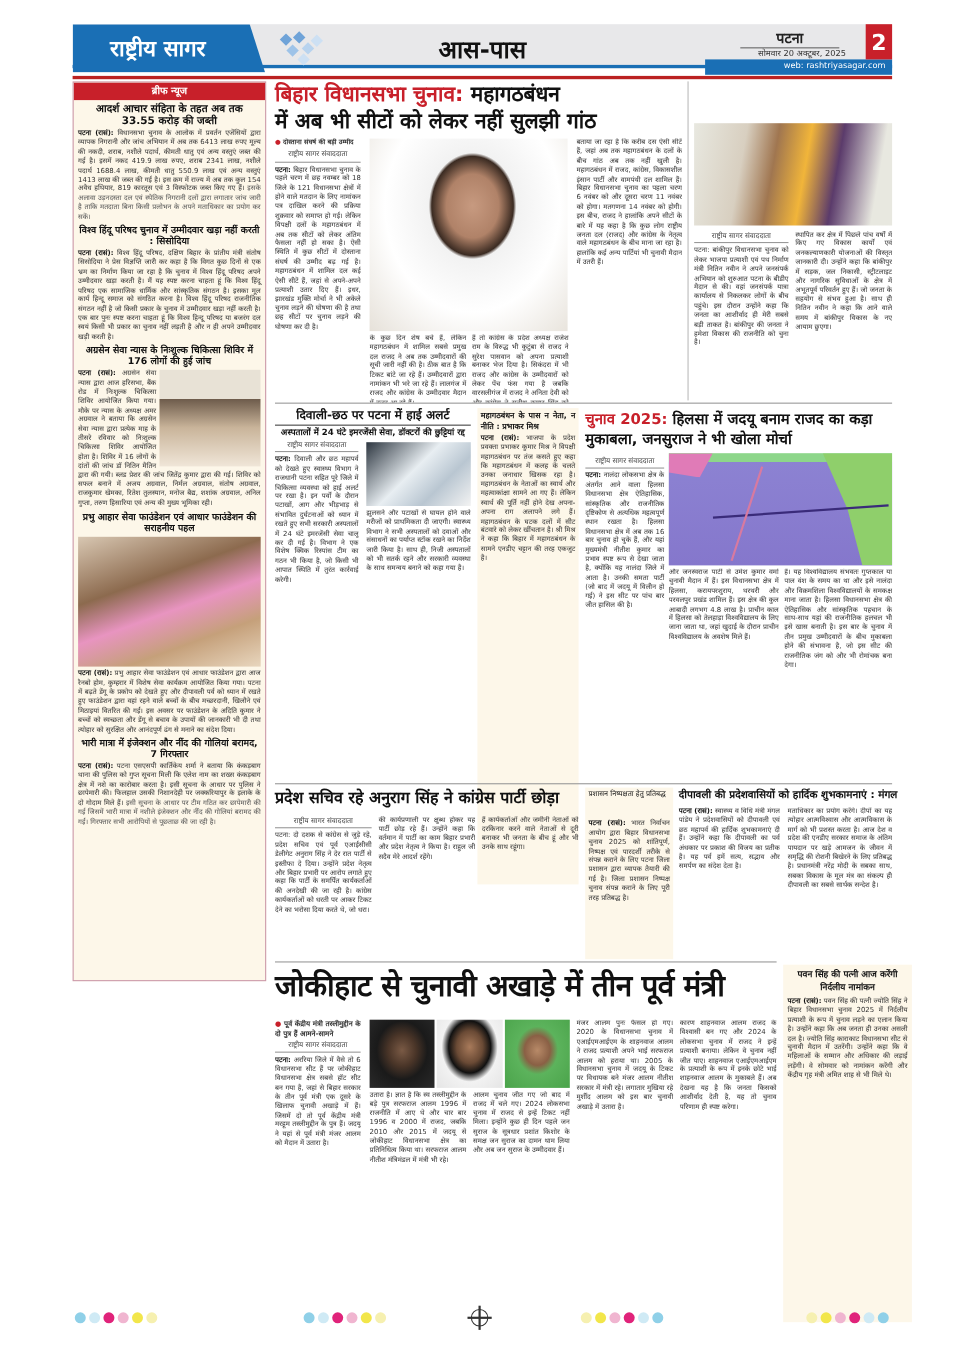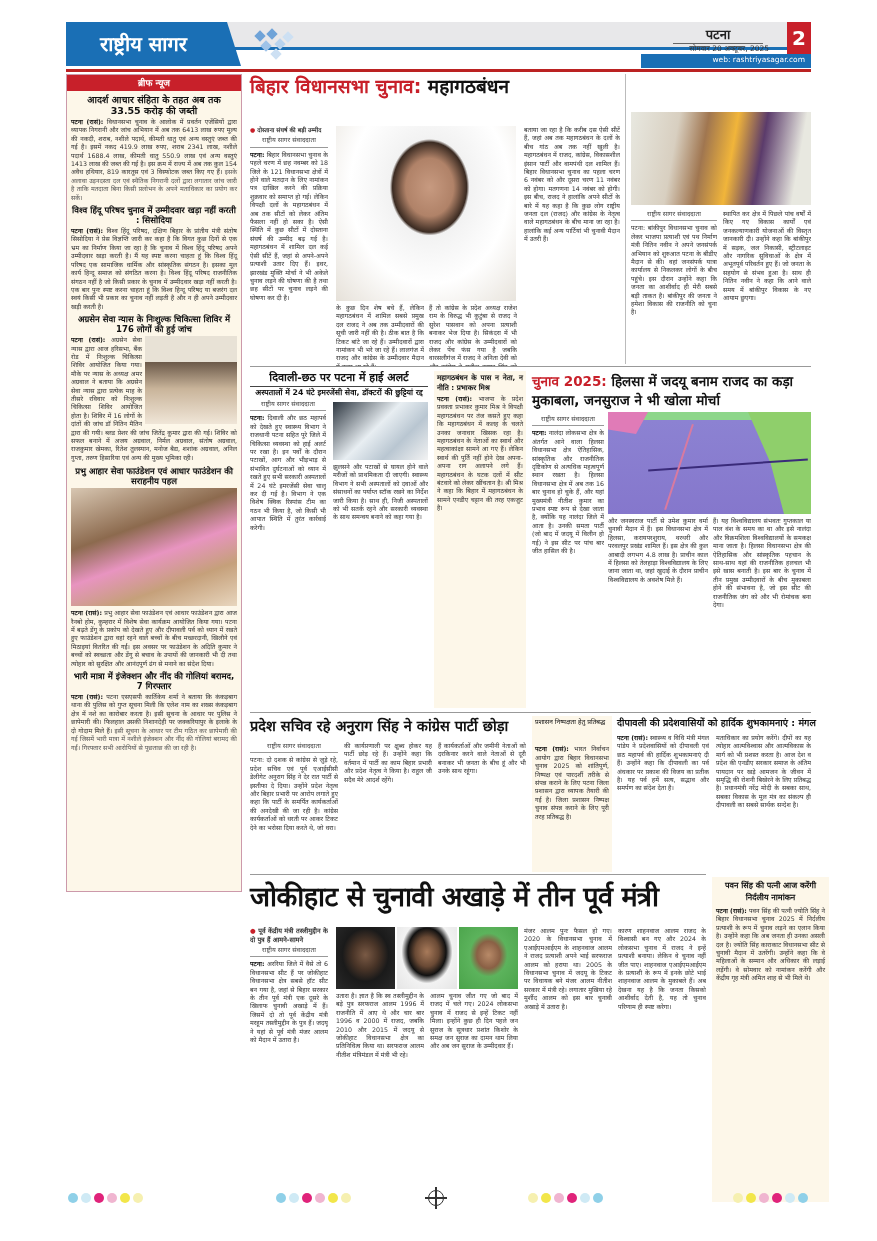--- a/index.html
+++ b/index.html
@@ -1,20 +1,20 @@
 <!DOCTYPE html>
 <html><head>
 <meta charset="utf-8">
 <style>
 *{box-sizing:border-box;margin:0;padding:0}
 html,body{width:877px;height:1241px;background:#fff;overflow:hidden}
 body{font-family:"DejaVu Sans",sans-serif;color:#222;position:relative}
 .page{position:absolute;left:66px;top:22px;width:745px;height:1180px}
 
-.mast{position:absolute;left:0;top:0;width:745px;height:28px;background:#e8e8ea;border-bottom:3px solid #1a6fb5}
+.mast{position:absolute;left:0;top:0;width:745px;height:40px;background:#e8e8ea;border-bottom:3px solid #1a6fb5}
 .mast .brand{position:absolute;left:0;top:0;width:175px;height:44px;background:#1a6fb5;clip-path:polygon(0 0,92% 0,100% 100%,0 100%)}
 .mast .brand span{position:absolute;left:34px;top:8px;color:#fff;font-size:20px;font-weight:bold;font-family:"DejaVu Serif",serif}
 .mast .dots{position:absolute;left:188px;top:8px;width:60px;height:28px}
 .mast .dots i{position:absolute;width:8px;height:8px;background:#6fa3d8;transform:rotate(45deg)}
 .mast .sec{position:absolute;left:0;right:0;top:7px;text-align:center;font-size:22px;font-weight:bold;color:#111}
 .mast .city{position:absolute;right:48px;top:3px;width:90px;text-align:center;font-size:13px;font-weight:bold;border-bottom:1px solid #666}
 .mast .date{position:absolute;right:42px;top:21px;font-size:7.5px;color:#333}
 .mast .web{position:absolute;right:0;top:32px;height:14px;padding:1px 6px;background:#1a6fb5;color:#fff;font-size:7.5px;width:170px;text-align:right}
 .mast .pnum{position:absolute;right:0;top:0;width:24px;height:32px;background:#c8202a;color:#fff;font-size:20px;font-weight:bold;text-align:center;line-height:32px}
 .redbar{position:absolute;left:0;top:47px;width:745px;height:3px;background:#b22}
@@ -48,20 +48,21 @@
         <span>राष्ट्रीय सागर</span>
       </div>
     <div class="dots">
       <i style="left:2px;top:2px"></i>
         <i style="left:14px;top:0"></i>
         <i style="left:8px;top:12px;background:#9ec3e8"></i>
         <i style="left:22px;top:10px;background:#b8d3ee"></i>
         <i style="left:30px;top:3px;background:#cde0f3"></i>
         <i style="left:18px;top:20px;background:#cde0f3"></i>
     </div>
+    <div class="sec">आस-पास</div>
     <div class="city">पटना</div>
     <div class="date">सोमवार 20 अक्टूबर, 2025</div>
     <div class="web">web: rashtriyasagar.com</div>
     <div class="pnum">2</div>
   </div>
   <div class="redbar"></div>
 
   <div class="col" style="left:0;top:52px;width:176px;height:818px;background:#fdf7e9;border:1px solid #c9a;padding:0 4px">
     <div class="pill" style="margin:0 -4px 3px;height:16px;line-height:16px;font-size:9px">ब्रीफ न्यूज</div>
 
@@ -83,20 +84,21 @@
 
     <div class="h" style="font-size:8.5px;line-height:10px;margin:3px 0 2px">भारी मात्रा में इंजेक्शन और नींद की गोलियां बरामद, 7 गिरफ्तार</div>
     <p><span class="dl">पटना (रासं):</span> <span>पटना एसएसपी कार्तिकेय शर्मा ने बताया कि कंकड़बाग थाना की पुलिस को गुप्त सूचना मिली कि एलेश नाम का शख्स कंकड़बाग क्षेत्र में नशे का कारोबार करता है। इसी सूचना के आधार पर पुलिस ने छापेमारी की। फिलहाल उसकी निशानदेही पर जक्करियापुर के इलाके के दो गोदाम मिले हैं।</span> <span class="filler">इसी सूचना के आधार पर टीम गठित कर छापेमारी की गई जिसमें भारी मात्रा में नशीले इंजेक्शन और नींद की गोलियां बरामद की गईं। गिरफ्तार सभी आरोपियों से पूछताछ की जा रही है।</span></p>
   </div>
 
   <div style="position:absolute;left:184px;top:52px;width:370px">
     <div style="font-size:19px;line-height:24px;font-weight:bold;white-space:nowrap">
       <span style="color:#c8202a">बिहार विधानसभा चुनाव:</span>
       <span style="color:#111">महागठबंधन</span>
     </div>
+    <div style="font-size:19px;line-height:24px;font-weight:bold;color:#111;white-space:nowrap">में अब भी सीटों को लेकर नहीं सुलझी गांठ</div>
   </div>
 
   <div class="col" style="left:184px;top:104px;width:78px;height:240px">
     <div style="font-size:6px;font-weight:bold;margin-bottom:2px"><span style="color:#c8202a">● </span><span>दोस्ताना संघर्ष की बड़ी उम्मीद</span></div>
     <div class="by">राष्ट्रीय सागर संवाददाता</div>
     <p><span class="dl">पटना:</span> <span>बिहार विधानसभा चुनाव के पहले चरण में छह नवम्बर को 18 जिले के 121 विधानसभा क्षेत्रों में होने वाले मतदान के लिए नामांकन पत्र दाखिल करने की प्रक्रिया शुक्रवार को समाप्त हो गई। लेकिन विपक्षी दलों के महागठबंधन में अब तक सीटों को लेकर अंतिम फैसला नहीं हो सका है। ऐसी स्थिति में कुछ सीटों में दोस्ताना संघर्ष की उम्मीद बढ़ गई है। महागठबंधन में शामिल दल कई ऐसी सीटें हैं, जहां से अपने-अपने प्रत्याशी उतार दिए हैं। इधर, झारखंड मुक्ति मोर्चा ने भी अकेले चुनाव लड़ने की घोषणा की है तथा छह सीटों पर चुनाव लड़ने की घोषणा कर दी है।</span></p>
   </div>
   <div class="ph" style="position:absolute;left:270px;top:104px;width:180px;height:175px;background:radial-gradient(ellipse at 52% 35%,#c79a80 0,#b08268 18%,#3b2b22 28%,#f2f2f2 30%,#ffffff 60%,#e6e1d9 100%)"></div>
   <div class="col" style="left:270px;top:282px;width:88px;height:62px">के कुछ दिन शेष बचे हैं, लेकिन महागठबंधन में शामिल सबसे प्रमुख दल राजद ने अब तक उम्मीदवारों की सूची जारी नहीं की है। ठीक बात है कि टिकट बांटे जा रहे हैं। उम्मीदवारों द्वारा नामांकन भी भरे जा रहे हैं। लालगंज में राजद और कांग्रेस के उम्मीदवार मैदान में नजर आ रहे हैं।</div>
   <div class="col" style="left:363px;top:282px;width:88px;height:62px">हैं तो कांग्रेस के प्रदेश अध्यक्ष राजेश राम के विरुद्ध भी कुटुंबा से राजद ने सुरेश पासवान को अपना प्रत्याशी बनाकर भेज दिया है। सिकंदरा में भी राजद और कांग्रेस के उम्मीदवारों को लेकर पेंच फंस गया है जबकि वारसलीगंज में राजद ने अनिता देवी को और कांग्रेस ने सतीश कुमार सिंह को सिंबल दे दिया है।</div>
@@ -117,21 +119,21 @@
     <div style="font-size:11px;line-height:14px;font-weight:bold;color:#111;border-bottom:1px solid #444;padding-bottom:1px">दिवाली-छठ पर पटना में हाई अलर्ट</div>
     <div style="font-size:7.8px;line-height:11px;font-weight:bold;color:#111;white-space:nowrap">अस्पतालों में 24 घंटे इमरजेंसी सेवा, डॉक्टरों की छुट्टियां रद्द</div>
   </div>
   <div class="col" style="left:184px;top:378px;width:76px;height:308px">
     <div class="by">राष्ट्रीय सागर संवाददाता</div>
     <p><span class="dl">पटना:</span> <span>दिवाली और छठ महापर्व को देखते हुए स्वास्थ्य विभाग ने राजधानी पटना सहित पूरे जिले में चिकित्सा व्यवस्था को हाई अलर्ट पर रखा है। इन पर्वों के दौरान पटाखों, आग और भीड़भाड़ से संभावित दुर्घटनाओं को ध्यान में रखते हुए सभी सरकारी अस्पतालों में 24 घंटे इमरजेंसी सेवा चालू कर दी गई है। विभाग ने एक विशेष क्विक रिस्पांस टीम का गठन भी किया है, जो किसी भी आपात स्थिति में तुरंत कार्रवाई करेगी।</span></p>
   </div>
   <div class="ph" style="position:absolute;left:267px;top:380px;width:95px;height:58px;background:linear-gradient(135deg,#2d3640,#e8eef2 45%,#b9c6d1 70%,#f3f3f3)"></div>
   <div class="col" style="left:267px;top:441px;width:95px;height:245px">झुलसने और पटाखों से घायल होने वाले मरीजों को प्राथमिकता दी जाएगी। स्वास्थ्य विभाग ने सभी अस्पतालों को दवाओं और संसाधनों का पर्याप्त स्टॉक रखने का निर्देश जारी किया है। साथ ही, निजी अस्पतालों को भी सतर्क रहने और सरकारी व्यवस्था के साथ समन्वय बनाने को कहा गया है।</div>
 
-  <div class="col boxed" style="left:368px;top:349px;width:92px;height:337px;padding:2px 3px">
+  <div class="col boxed" style="left:368px;top:349px;width:92px;height:433px;padding:2px 3px">
     <div style="font-size:7.2px;line-height:10px;font-weight:bold;color:#111;margin-bottom:2px">महागठबंधन के पास न नेता, न नीति : प्रभाकर मिश्र</div>
     <p><span class="dl">पटना (रासं):</span> <span>भाजपा के प्रदेश प्रवक्ता प्रभाकर कुमार मिश्र ने विपक्षी महागठबंधन पर तंज कसते हुए कहा कि महागठबंधन में कलह के चलते उनका जनाधार खिसक रहा है। महागठबंधन के नेताओं का स्वार्थ और महत्वाकांक्षा सामने आ गए हैं। लेकिन स्वार्थ की पूर्ति नहीं होने देख अपना-अपना राग अलापने लगे हैं। महागठबंधन के घटक दलों में सीट बंटवारे को लेकर खींचतान है। श्री मिश्र ने कहा कि बिहार में महागठबंधन के सामने एनडीए चट्टान की तरह एकजुट है।</span></p>
   </div>
 
   <div style="position:absolute;left:466px;top:350px;width:279px;font-size:13.5px;line-height:19px;font-weight:bold;color:#111">
     <span style="color:#c8202a">चुनाव 2025:</span> <span>हिलसा में जदयू बनाम राजद का कड़ा मुकाबला, जनसुराज ने भी खोला मोर्चा</span>
   </div>
   <div class="col" style="left:466px;top:393px;width:72px;height:295px">
     <div class="by">राष्ट्रीय सागर संवाददाता</div>
     <p><span class="dl">पटना:</span> <span>नालंदा लोकसभा क्षेत्र के अंतर्गत आने वाला हिलसा विधानसभा क्षेत्र ऐतिहासिक, सांस्कृतिक और राजनीतिक दृष्टिकोण से अत्यधिक महत्वपूर्ण स्थान रखता है। हिलसा विधानसभा क्षेत्र में अब तक 16 बार चुनाव हो चुके हैं, और यहां मुख्यमंत्री नीतीश कुमार का प्रभाव स्पष्ट रूप से देखा जाता है, क्योंकि यह नालंदा जिले में आता है। उनकी समता पार्टी (जो बाद में जदयू में विलीन हो गई) ने इस सीट पर पांच बार जीत हासिल की है।</span></p>

